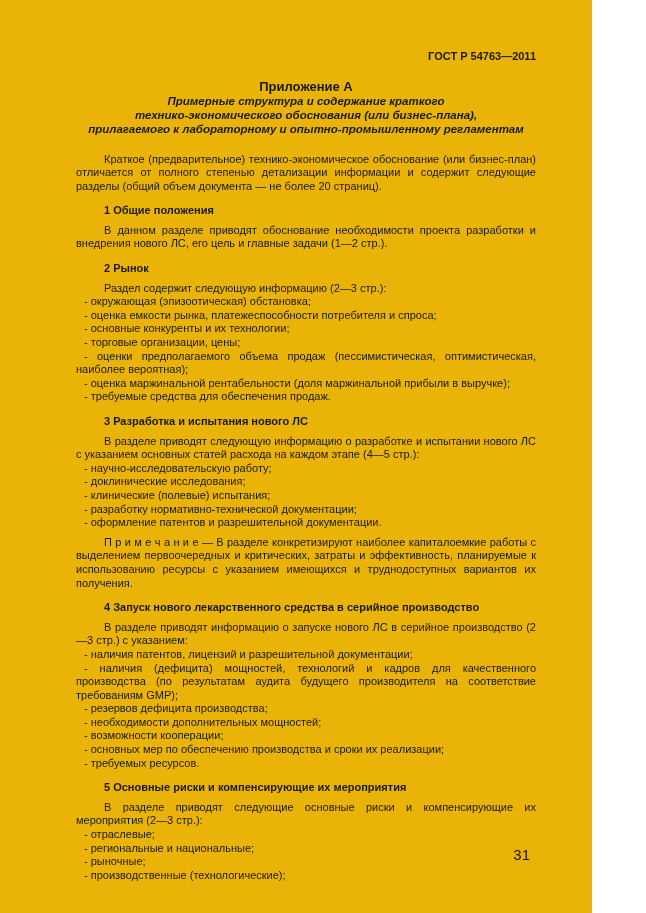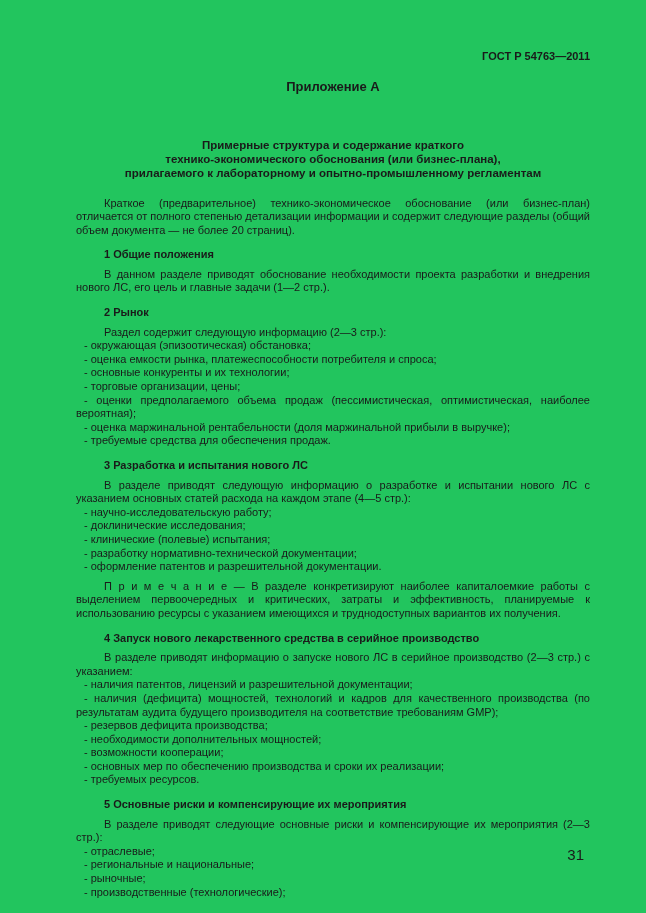--- a/index.html
+++ b/index.html
@@ -5,23 +5,23 @@
   * { margin: 0; padding: 0; box-sizing: border-box; }
   html, body { width: 646px; height: 913px; }
   body {
     background: #ffffff;
     color: #1a1a1a;
     font-family: "Liberation Sans", "DejaVu Sans", sans-serif;
     -webkit-font-smoothing: antialiased;
   }
   .page {
     position: relative;
-    width: 646px;
+    width: 592px;
     height: 913px;
-    background: #22c55e;
+    background: #eab308;
     padding: 50px 56px 0 76px;
     overflow: hidden;
   }
   .doc-header {
     text-align: right;
     font-weight: bold;
     font-size: 11px;
     line-height: 13px;
   }
   .appendix {
@@ -29,22 +29,22 @@
     font-weight: bold;
     font-size: 13px;
     line-height: 13.5px;
     margin-top: 17px;
   }
   .title {
     text-align: center;
     font-weight: bold;
     font-size: 11.5px;
     line-height: 14px;
-    margin-top: 44px;
     white-space: pre-line;
+    font-style: italic;
   }
   .para {
     font-size: 11px;
     line-height: 13.6px;
     text-align: justify;
   }
   .first-indent { text-indent: 28px; }
   .intro { margin-top: 17px; }
   .section-heading {
     font-size: 11px;

